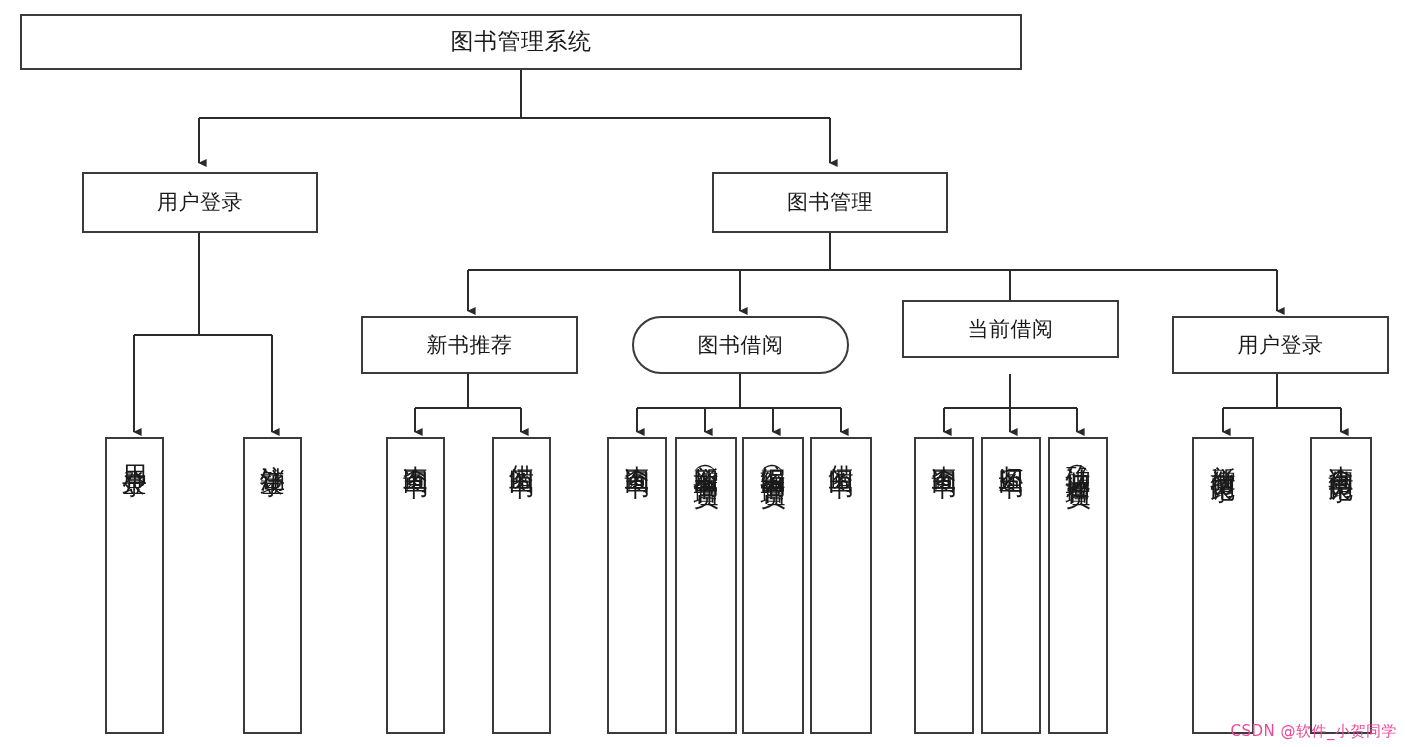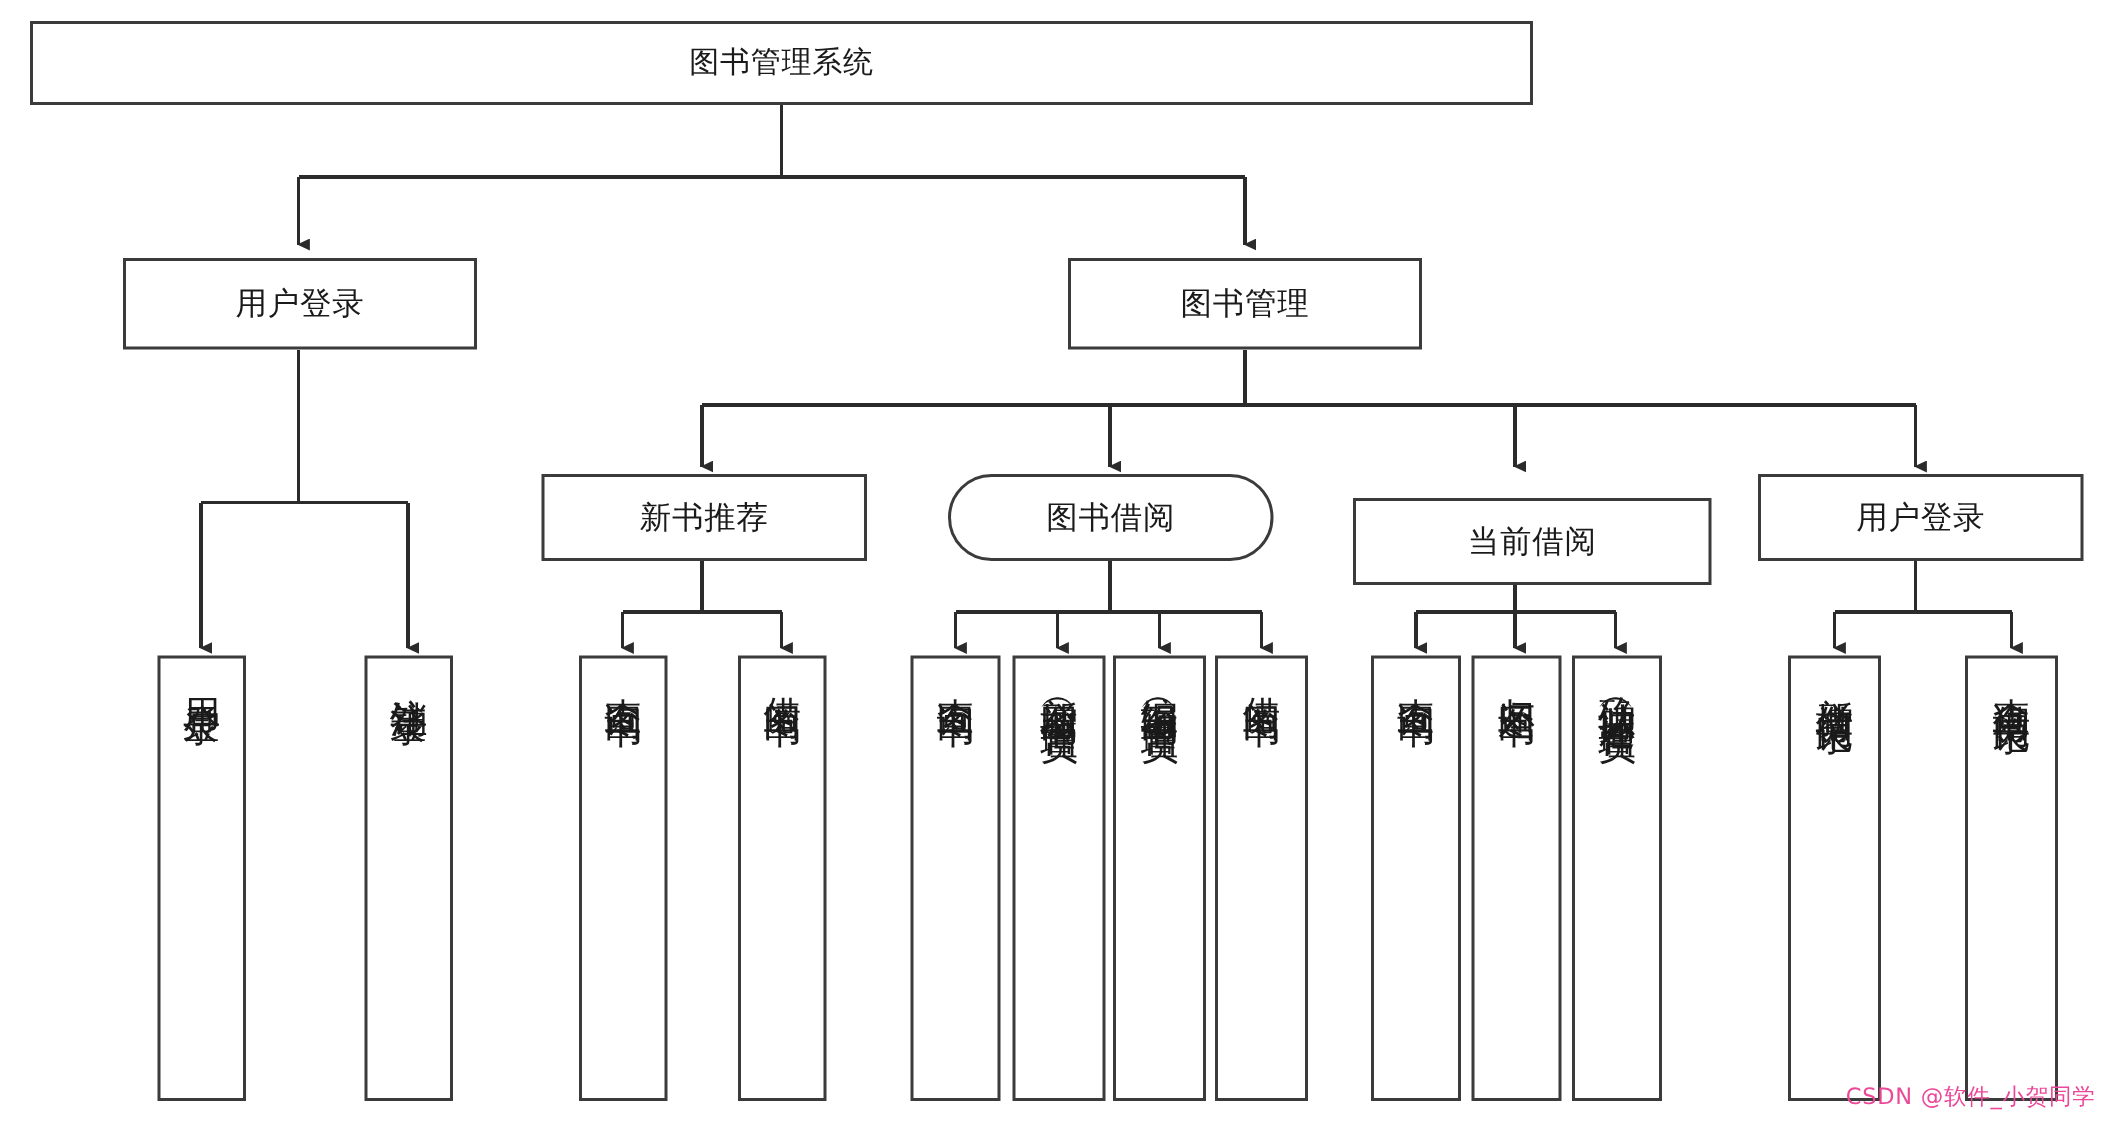--- a/index.html
+++ b/index.html
@@ -41,21 +41,21 @@
     text-align: center;
     line-height: 1.18;
     letter-spacing: 0.5px;
   }
   
   .node.h .label {
     font-size: 21px;
     white-space: nowrap;
   }
   .node.root .label {
-    font-size: 20px;
+    font-size: 23px;
   }
   
   .node.v {
     align-items: flex-start;
     justify-content: center;
     padding-top: 6px;
   }
   .node.v .label {
     writing-mode: vertical-rl;
     text-orientation: upright;
@@ -142,21 +142,21 @@
   <div class="node h" style="left:361px; top:316px; width:217px; height:58px;">
     <span class="label">新书推荐</span>
   </div>
 
   <div class="node h" style="left:712px; top:172px; width:236px; height:61px;">
     <span class="label">图书管理</span>
   </div>
   <div class="node h" style="left:632px; top:316px; width:217px; height:58px;border-radius:29px;">
     <span class="label">图书借阅</span>
   </div>
-  <div class="node h" style="left:902px; top:332px; width:239px; height:58px;">
+  <div class="node h" style="left:902px; top:300px; width:217px; height:58px;">
     <span class="label">当前借阅</span>
   </div>
   <div class="node h" style="left:1172px; top:316px; width:217px; height:58px;">
     <span class="label">用户登录</span>
   </div>
 
   <div class="node v" style="left:105px; top:437px; width:59px; height:297px;">
     <span class="label">用户登录</span>
   </div>
   <div class="node v" style="left:243px; top:437px; width:59px; height:297px;">

